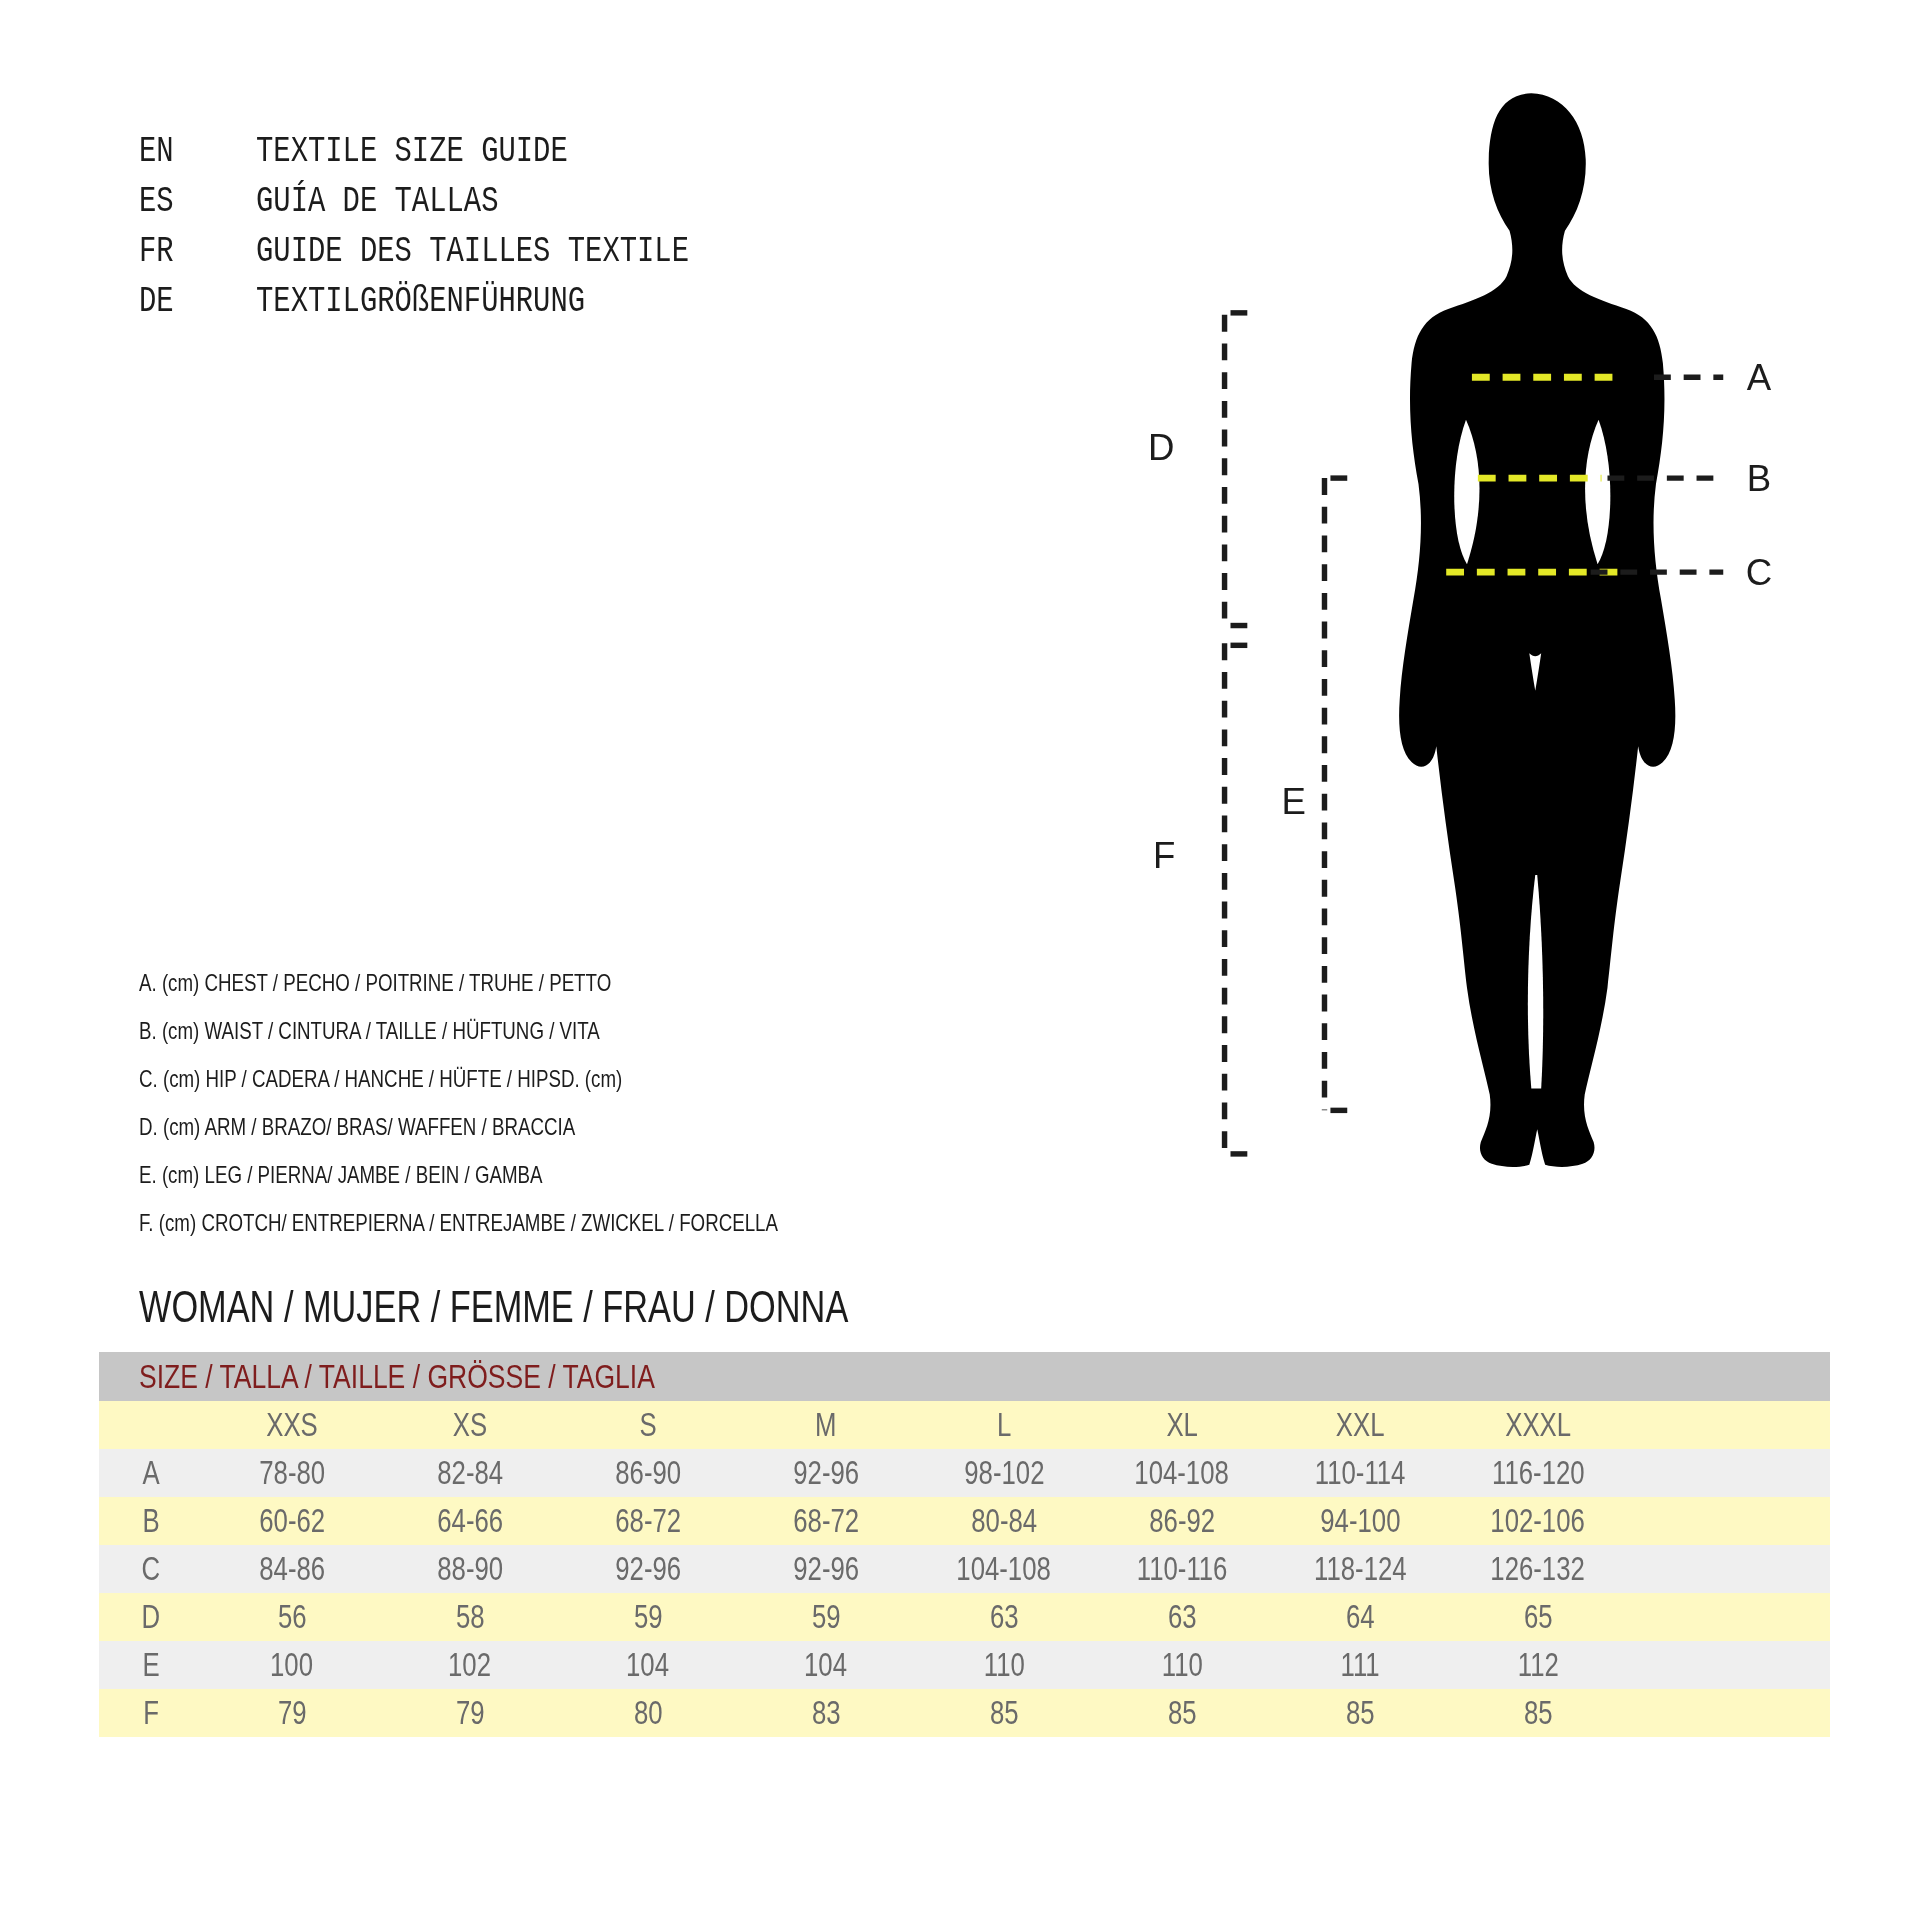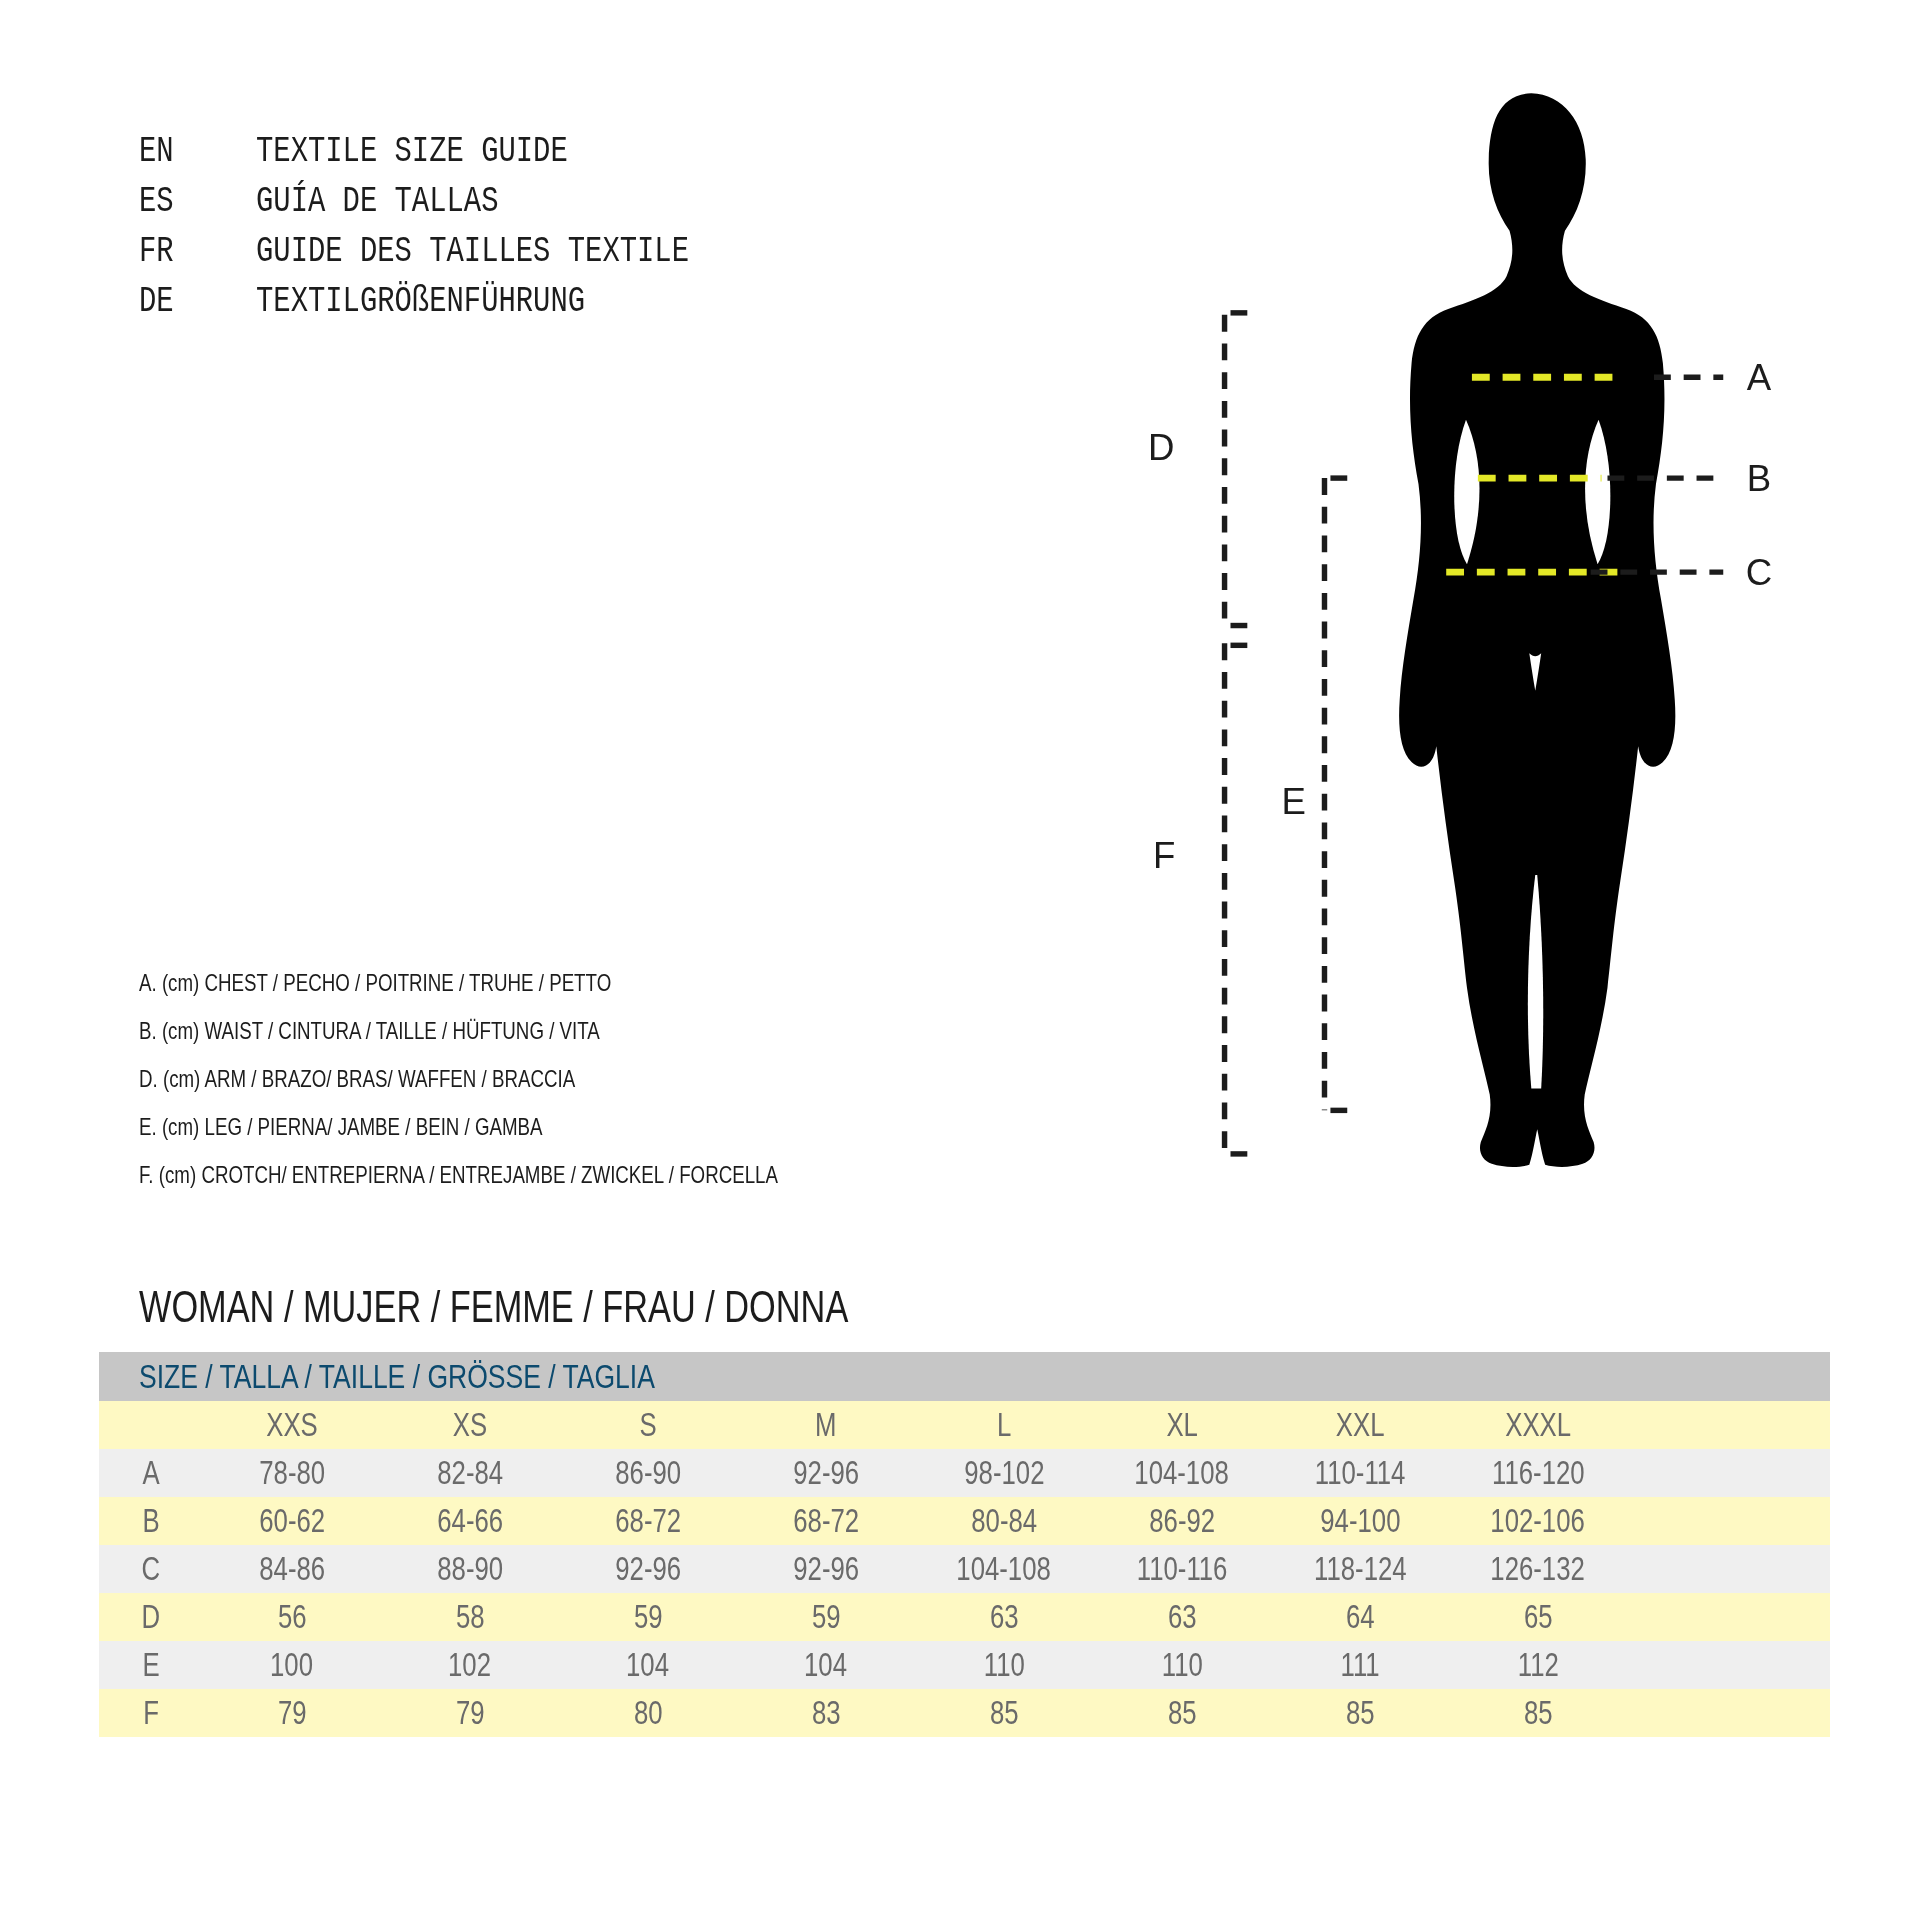--- a/index.html
+++ b/index.html
@@ -24,21 +24,21 @@
   .legend-row { height:48px; display:flex; align-items:center; font-size:24px; }
 
   
   .audience-line { left:139px; top:1283px; height:48px; display:flex; align-items:center; font-size:44px; }
 
   
   .size-table { left:99px; top:1352px; width:1731px; }
   .size-bar {
     height:49px; background:#c6c6c6; display:flex; align-items:center;
     padding-left:40px; box-sizing:border-box;
-    color:#0c4a6e; font-size:34px;
+    color:#7f1d1d; font-size:34px;
   }
   .tbl-grid { display:grid; grid-template-columns:104px repeat(8,178px) 1fr; }
   .tbl-row { display:contents; }
   .tbl-cell {
     height:48px; display:flex; align-items:center; justify-content:center;
     font-size:33px; color:#6a6a6a;
   }
   .tbl-label { justify-content:center; }
   .band-gray .tbl-cell { background:#efefef; }
   .band-white .tbl-cell { background:#fef9c3; }
@@ -68,20 +68,23 @@
     <span class="cx">TEXTILGRÖßENFÜHRUNG</span>
   </div>
 </div>
 
 <div class="abs legend-list">
   <div class="legend-row">
       <span class="cx">A. (cm) CHEST / PECHO / POITRINE / TRUHE / PETTO</span>
     </div>
   <div class="legend-row">
       <span class="cx">B. (cm) WAIST / CINTURA / TAILLE / HÜFTUNG / VITA</span>
+    </div>
+  <div class="legend-row">
+      <span class="cx">C. (cm) HIP / CADERA / HANCHE / HÜFTE / HIPSD. (cm)</span>
     </div>
   <div class="legend-row">
       <span class="cx">D. (cm) ARM / BRAZO/ BRAS/ WAFFEN / BRACCIA</span>
     </div>
   <div class="legend-row">
       <span class="cx">E. (cm) LEG / PIERNA/ JAMBE / BEIN / GAMBA</span>
     </div>
   <div class="legend-row">
       <span class="cx">F. (cm) CROTCH/ ENTREPIERNA / ENTREJAMBE / ZWICKEL / FORCELLA</span>
     </div>

